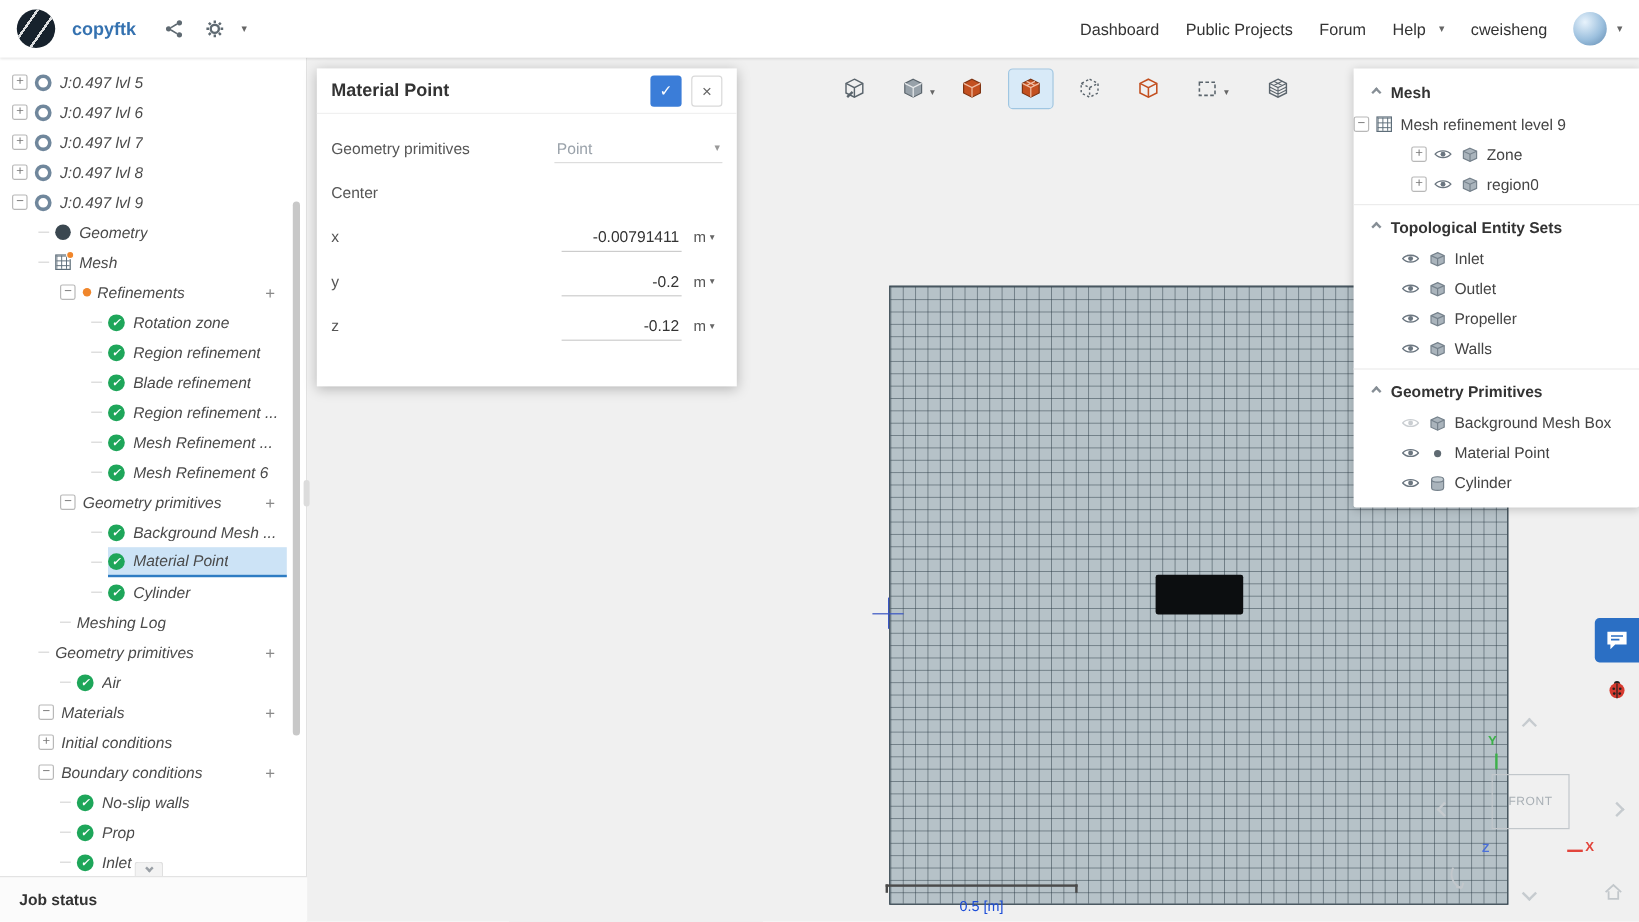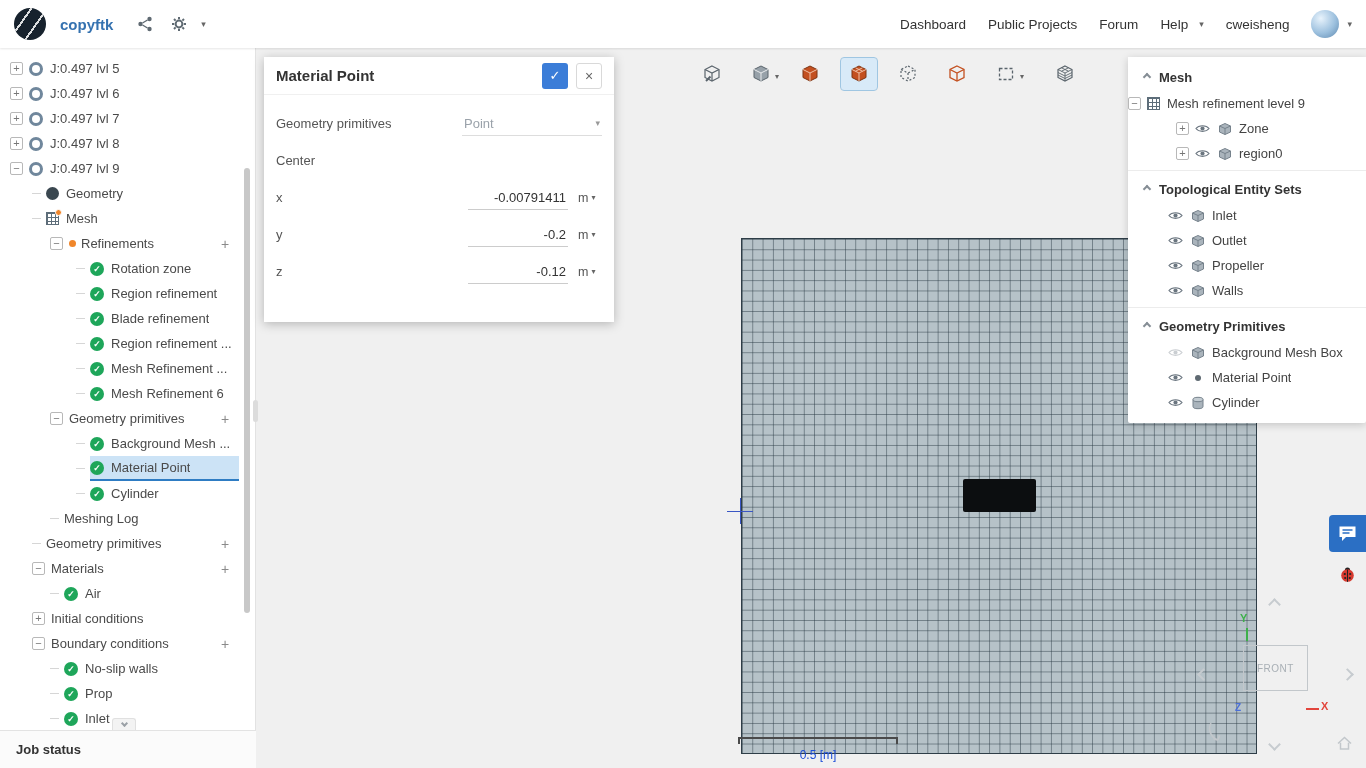--- a/index.html
+++ b/index.html
@@ -17,21 +17,21 @@
 .mini-caret{font-size:9px;color:#666;line-height:1;}
 .tb-right{margin-left:auto;display:flex;align-items:center;gap:22px;color:#333;font-size:13.5px;}
 .tb-link{cursor:pointer;white-space:nowrap;}
 .helpwrap{display:flex;align-items:center;gap:11px;}
 .userwrap{display:flex;align-items:center;gap:8px;}
 .avatar{width:28px;height:28px;border-radius:50%;
   background:radial-gradient(circle at 35% 30%,#e8f3fc 0%,#9cc0de 55%,#5d87ae 100%);}
 
 
 .sidebar{position:absolute;left:0;top:48px;width:256px;bottom:0;background:#fff;border-right:1px solid #e2e2e2;z-index:10;}
-.tree{position:absolute;left:0;right:0;top:8px;bottom:38px;overflow:hidden;}
+.tree{position:absolute;left:0;right:0;top:8px;bottom:38px;overflow:hidden;font-style:italic;}
 .row{display:flex;align-items:center;height:25px;white-space:nowrap;color:#4a4a4a;}
 .lv0{padding-left:10px;}.lv1{padding-left:32px;}.lv2{padding-left:50px;}.lv3{padding-left:76px;}
 .exp{width:13px;height:13px;border:1px solid #b8b8b8;border-radius:2px;background:#fff;color:#777;
   display:flex;align-items:center;justify-content:center;font-size:11px;line-height:1;margin-right:6px;flex:none;}
 .exp.plus::after{content:"+";}
 .exp.minus::after{content:"\2212";}
 .tick{width:9px;height:1px;background:#d6d6d6;margin-right:5px;flex:none;}
 .chk{width:14px;height:14px;border-radius:50%;background:#1ea65a;color:#fff;font-size:9px;font-weight:bold;
   display:flex;align-items:center;justify-content:center;margin-right:7px;flex:none;}
 .chk::after{content:"\2713";}
@@ -376,29 +376,29 @@
       </div>
     <div class="row lv2">
         <span class="tick"></span>
         <span class="lbl">Meshing Log</span>
       </div>
     <div class="row lv1">
         <span class="tick"></span>
         <span class="lbl">Geometry primitives</span>
         <span class="addbtn"></span>
       </div>
+    <div class="row lv2">
+        <span class="tick"></span>
+        <span class="chk"></span>
+        <span class="lbl">Air</span>
+      </div>
     <div class="row lv1">
         <span class="exp minus"></span>
         <span class="lbl">Materials</span>
         <span class="addbtn"></span>
-      </div>
-    <div class="row lv2">
-        <span class="tick"></span>
-        <span class="chk"></span>
-        <span class="lbl">Air</span>
       </div>
     <div class="row lv1">
         <span class="exp plus"></span>
         <span class="lbl">Initial conditions</span>
       </div>
     <div class="row lv1">
         <span class="exp minus"></span>
         <span class="lbl">Boundary conditions</span>
         <span class="addbtn"></span>
       </div>

